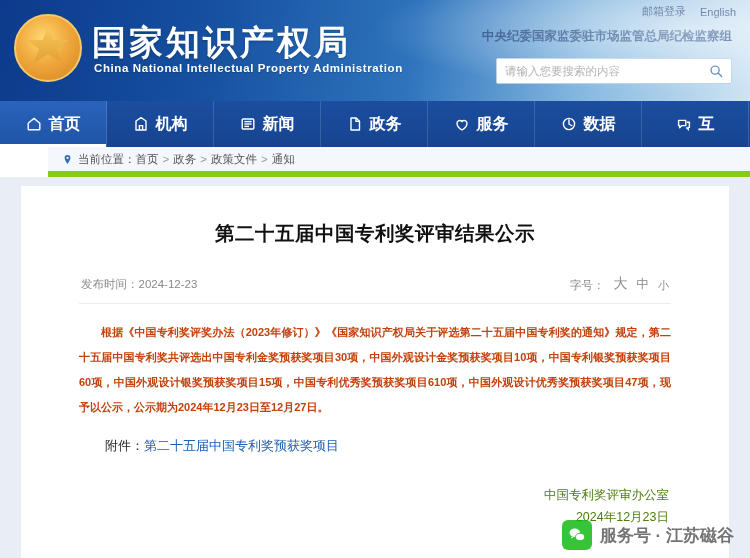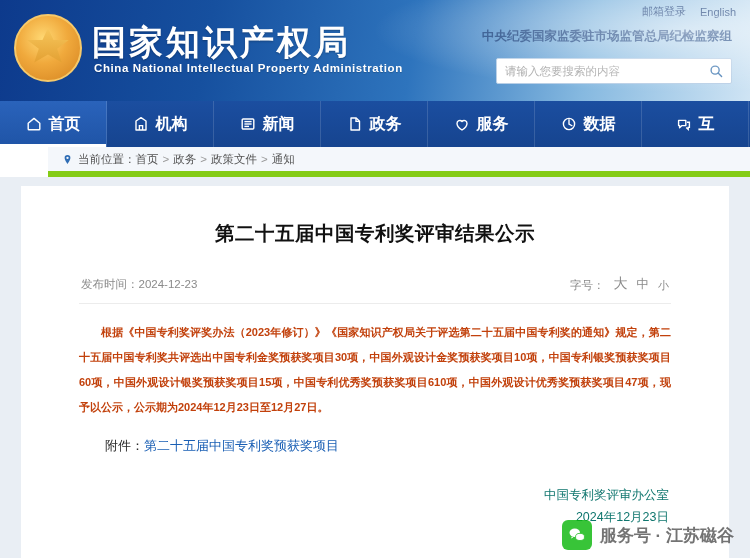--- a/index.html
+++ b/index.html
@@ -124,21 +124,21 @@
 
   .body-text { margin-top: 16px; }
   .body-text p {
     font-size: 11px; line-height: 25px; color: #c2410c;
     text-indent: 2em; text-align: justify; margin-bottom: 14px; font-weight: bold;
   }
   .attach { font-size: 13px; line-height: 24px; color: #2b2b2b; text-indent: 2em; }
   .attach a { color: #1a5fb4; text-decoration: none; }
   .sign {
     position: absolute; right: 60px; bottom: 30px;
-    text-align: right; font-size: 12.5px; color: #0f766e; line-height: 22px;
+    text-align: right; font-size: 12.5px; color: #4d7c0f; line-height: 22px;
   }
 
   
   .wm {
     position: absolute; right: 16px; bottom: 8px;
     display: flex; align-items: center; gap: 8px;
     font-size: 17px; font-weight: 700; color: #555;
     opacity: .82;
     padding-left: 32px;
   }

